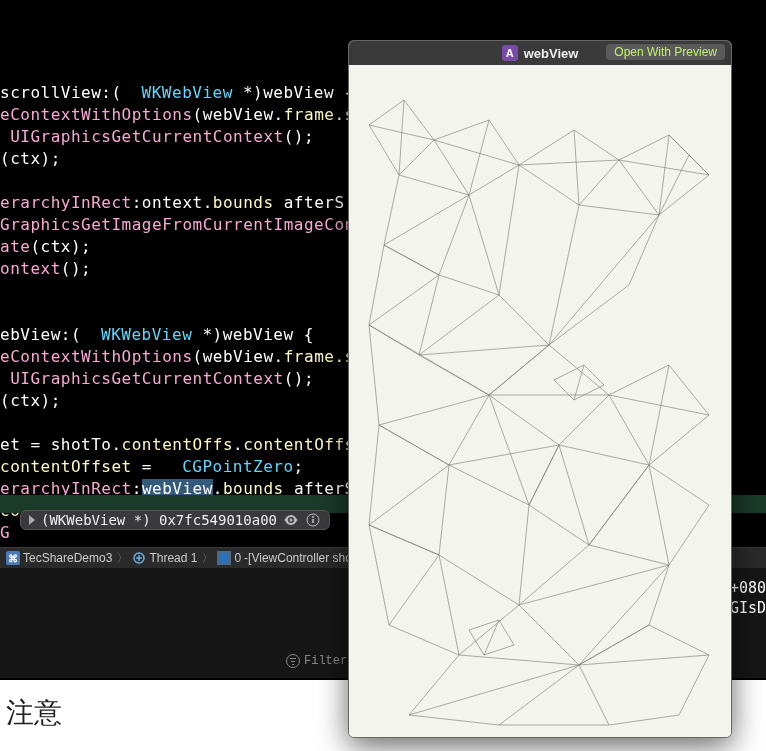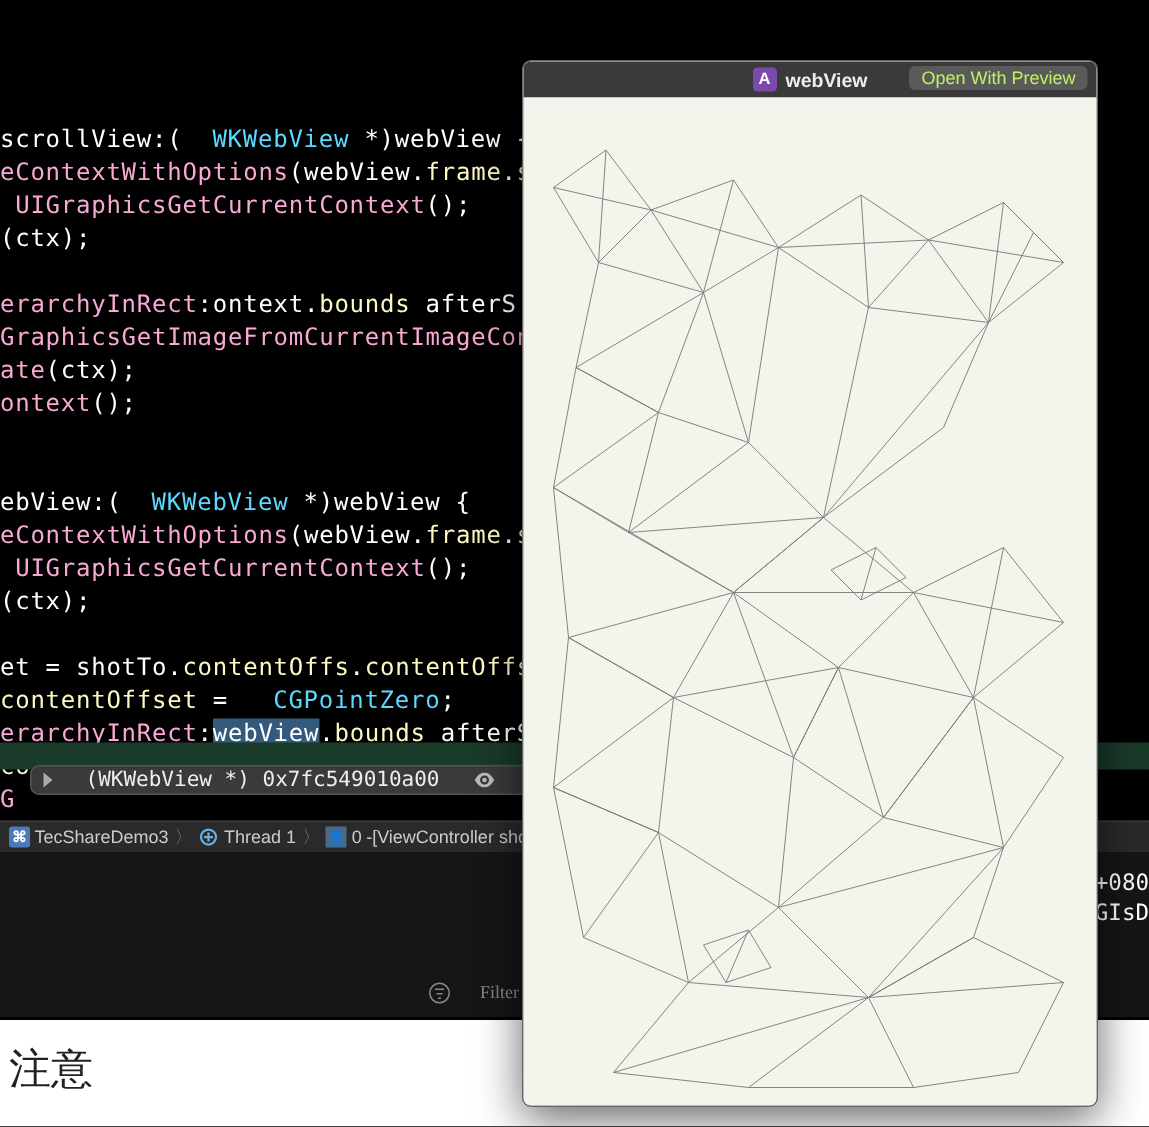--- a/index.html
+++ b/index.html
@@ -33,21 +33,21 @@
     .tooltip {
       position: absolute;
       top: 510px;
       left: 20px;
       background: #3a3a3c;
       border: 1px solid #555;
       border-radius: 6px;
       padding: 2px 8px;
       display: flex;
       align-items: center;
-      gap: 22px;
+      gap: 6px;
       height: 20px;
       color: #eee;
       font-size: 14px;
     }
     .tooltip .tri {
       width: 0; height: 0;
       border-top: 5px solid transparent;
       border-bottom: 5px solid transparent;
       border-left: 6px solid #aaa;
     }
@@ -81,22 +81,22 @@
     }
     .ji-proj { background: #4a7ab8; border-radius: 2px; color: #fff; font-weight: bold; }
     .ji-thr { color: #6ab0e0; }
     .ji-person { background: #4a6a8a; color:#fff; font-size:9px; }
     .filter-bar {
       position: absolute;
       top: 654px;
       left: 286px;
       font-size: 12px;
       color: #888;
-      font-family: Liberation Serif, serif;
-      display: flex; align-items: center; gap: 20px;
+      font-family: Liberation Mono, monospace;
+      display: flex; align-items: center; gap: 4px;
     }
     .filter-ic {
       width: 14px; height: 14px; border: 1px solid #888; border-radius: 50%;
       position: relative;
     }
     .filter-ic::before, .filter-ic::after, .filter-ic span {
       content: ""; position: absolute; left: 3px; right: 3px; height: 1px; background: #888;
     }
     .filter-ic::before { top: 3px; }
     .filter-ic span { top: 6px; left: 4px; right: 4px; }

